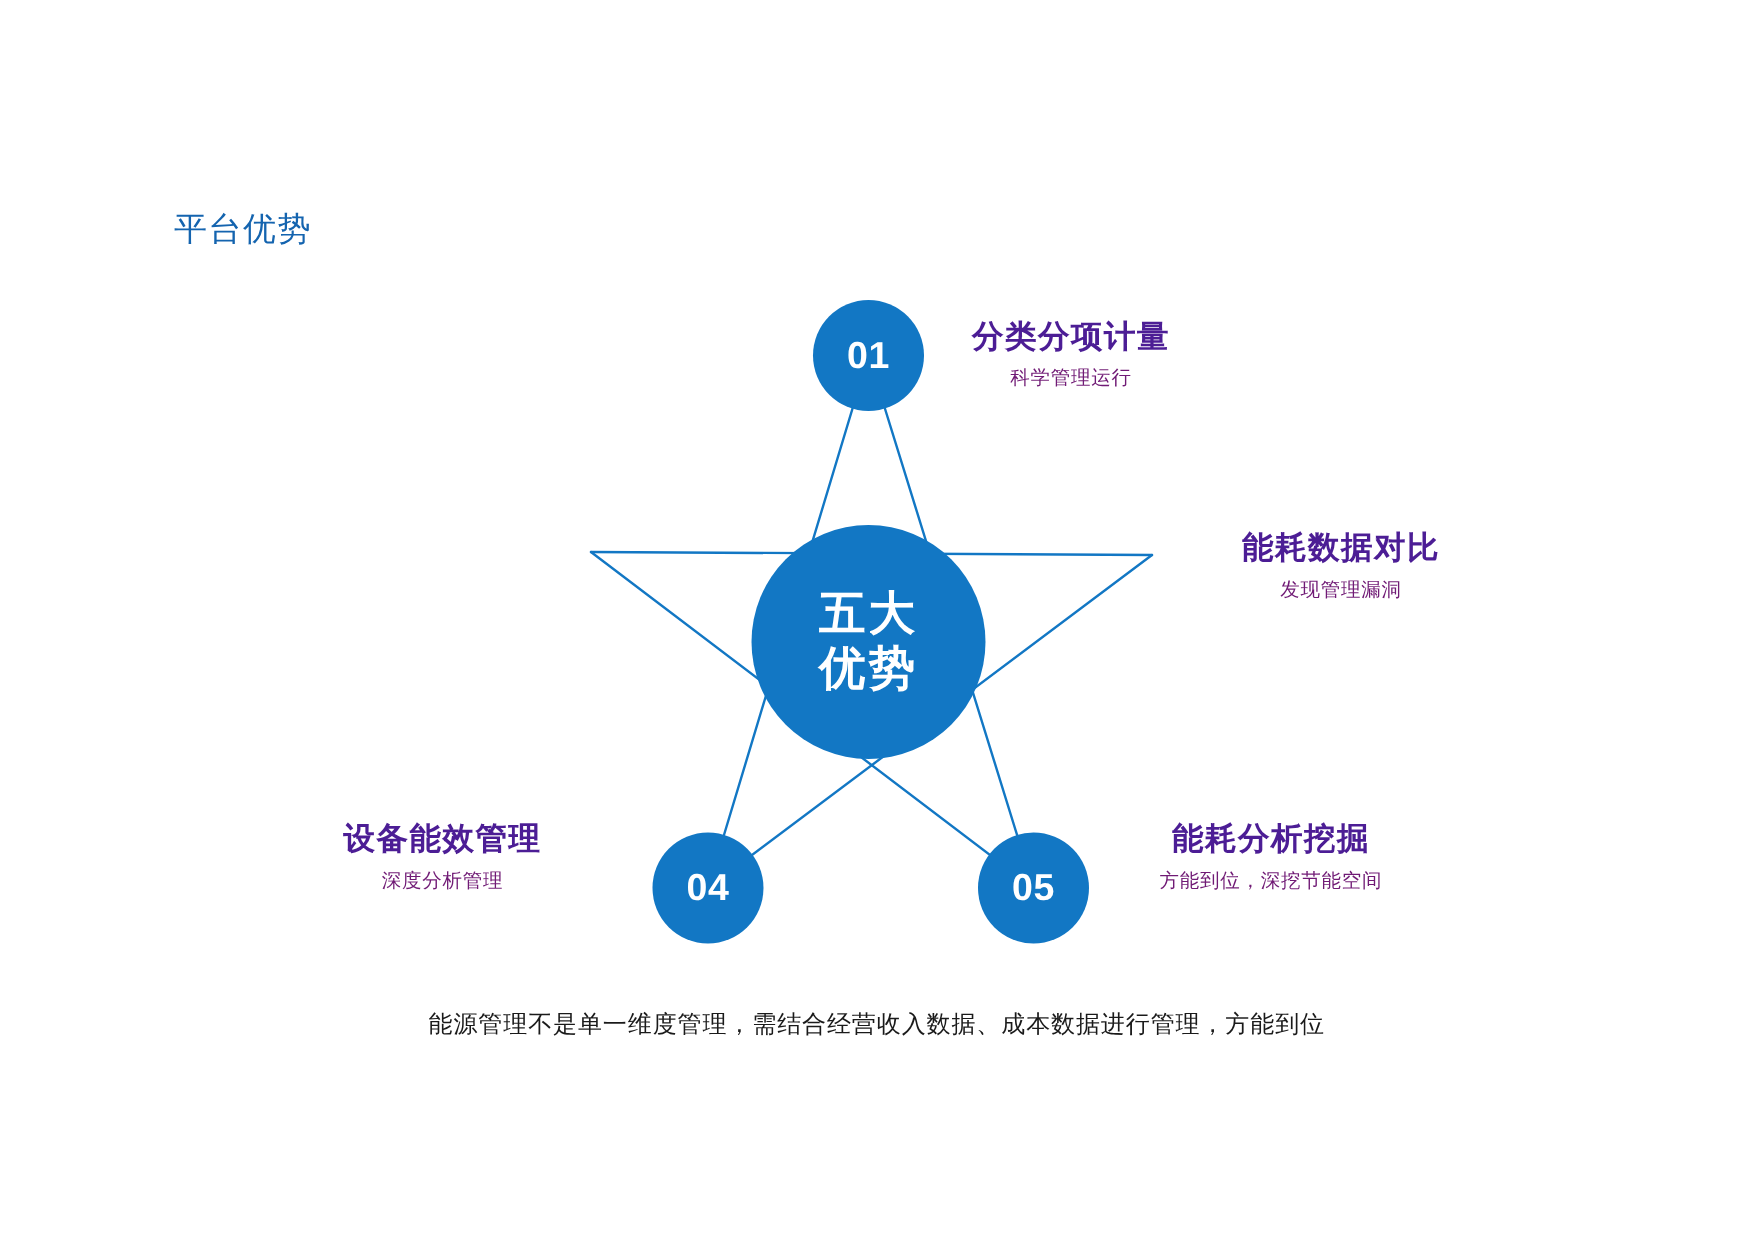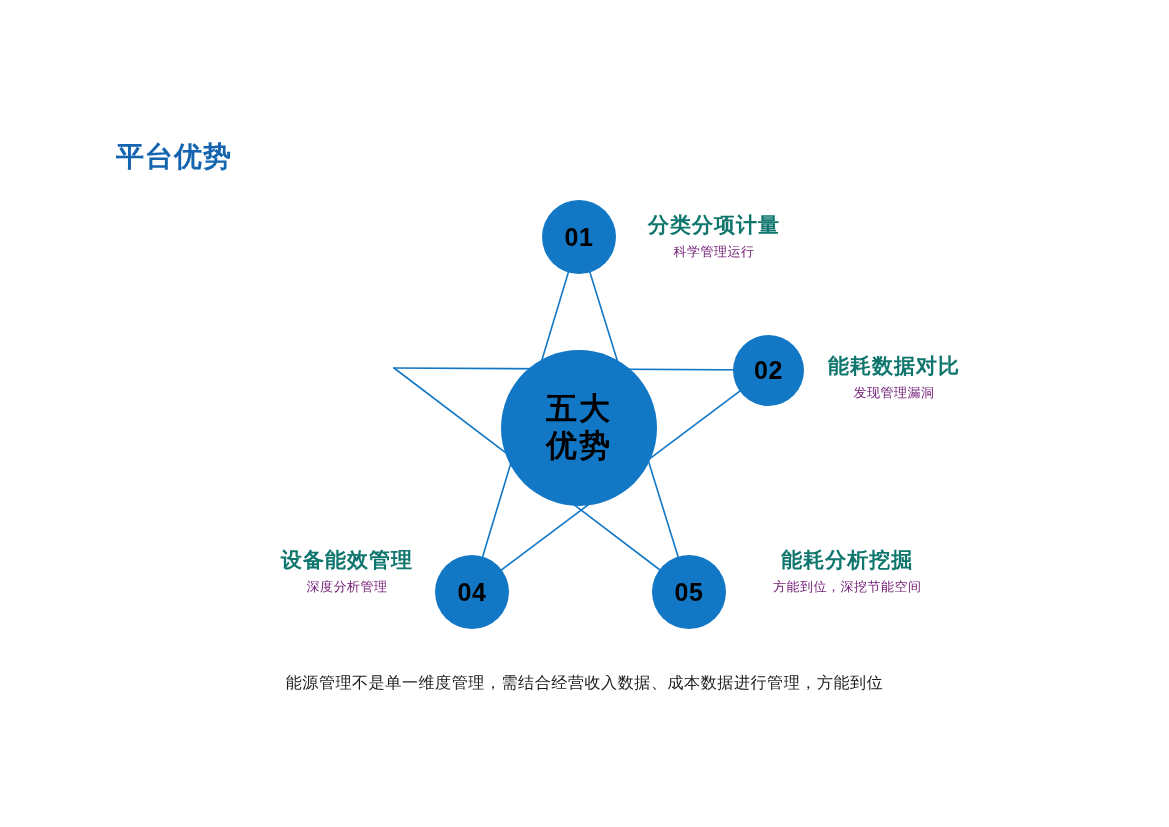--- a/index.html
+++ b/index.html
@@ -12,22 +12,22 @@
     height: 827px;
     position: relative;
     overflow: hidden;
     font-family: "Liberation Sans", "DejaVu Sans", sans-serif;
   }
 
   #page-title {
     position: absolute;
     left: 116px;
     top: 138px;
-    font-size: 28px;
-    font-weight: bold;
+    font-size: 22px;
+    font-weight: normal;
     color: #1464AF;
     letter-spacing: 1px;
     white-space: nowrap;
   }
 
   #diagram {
     position: absolute;
     left: 0;
     top: 0;
     width: 1169px;
@@ -39,21 +39,21 @@
     left: 0;
     top: 0;
     width: 1169px;
     height: 827px;
   }
 
   .node {
     position: absolute;
     border-radius: 50%;
     background: #1277C4;
-    color: #000000;
+    color: #ffffff;
     display: flex;
     align-items: center;
     justify-content: center;
     font-weight: bold;
     box-sizing: border-box;
   }
 
   .node-num {
     font-size: 25px;
     font-weight: bold;
@@ -82,21 +82,21 @@
   #node-04 { width: 74px; height: 74px; left: 435px; top: 555px; }
   #node-05 { width: 74px; height: 74px; left: 652px; top: 555px; }
 
   .label {
     position: absolute;
     white-space: nowrap;
   }
   .label .label-title {
     font-size: 21px;
     font-weight: bold;
-    color: #0f766e;
+    color: #4c1d95;
     letter-spacing: 1px;
     line-height: 1.25;
   }
   .label .label-sub {
     font-size: 13px;
     color: #701a75;
     letter-spacing: 0.5px;
     line-height: 1.6;
     margin-top: 4px;
   }
@@ -105,21 +105,21 @@
 
   #label-01 { left: 648px; top: 212px; }
   #label-01 .label-sub { text-align: center; }
 
   #label-02 { left: 828px; top: 353px; }
   #label-02 .label-sub { text-align: center; }
 
   #label-03 { right: 800px; top: 350px; text-align: right; }
   #label-03 .label-sub { text-align: center; }
 
-  #label-04 { right: 756px; top: 547px; text-align: right; }
+  #label-04 { right: 808px; top: 547px; text-align: right; }
   #label-04 .label-sub { text-align: center; }
 
   #label-05 { left: 773px; top: 547px; }
   #label-05 .label-sub { text-align: center; }
 
   #footer-caption {
     position: absolute;
     left: 0;
     right: 0;
     top: 673px;
@@ -148,23 +148,20 @@
   </svg>
 
   <div id="center-node" class="node">
     <span class="center-line">五大</span>
     <span class="center-line">优势</span>
   </div>
 
   <div id="node-01" class="node">
     <span class="node-num">01</span>
   </div>
-  <div id="node-02" class="node">
-    <span class="node-num">02</span>
-  </div>
   <div id="node-04" class="node">
     <span class="node-num">04</span>
   </div>
   <div id="node-05" class="node">
     <span class="node-num">05</span>
   </div>
 
   <div id="label-01" class="label align-center">
     <div class="label-title">分类分项计量</div>
     <div class="label-sub">科学管理运行</div>

